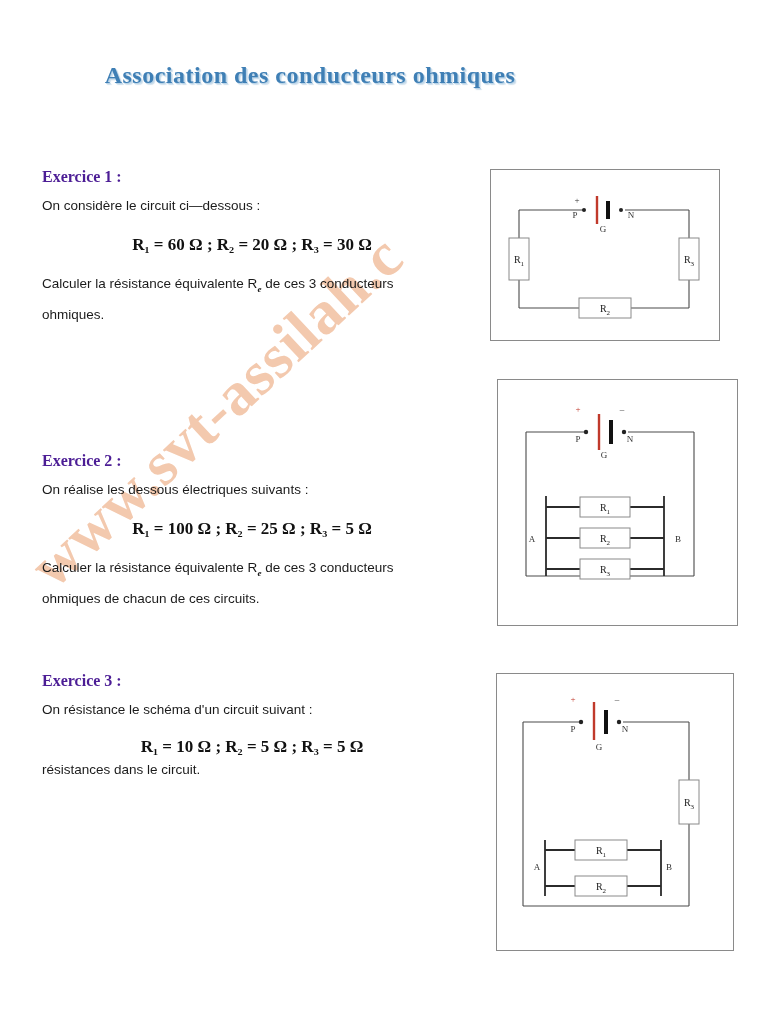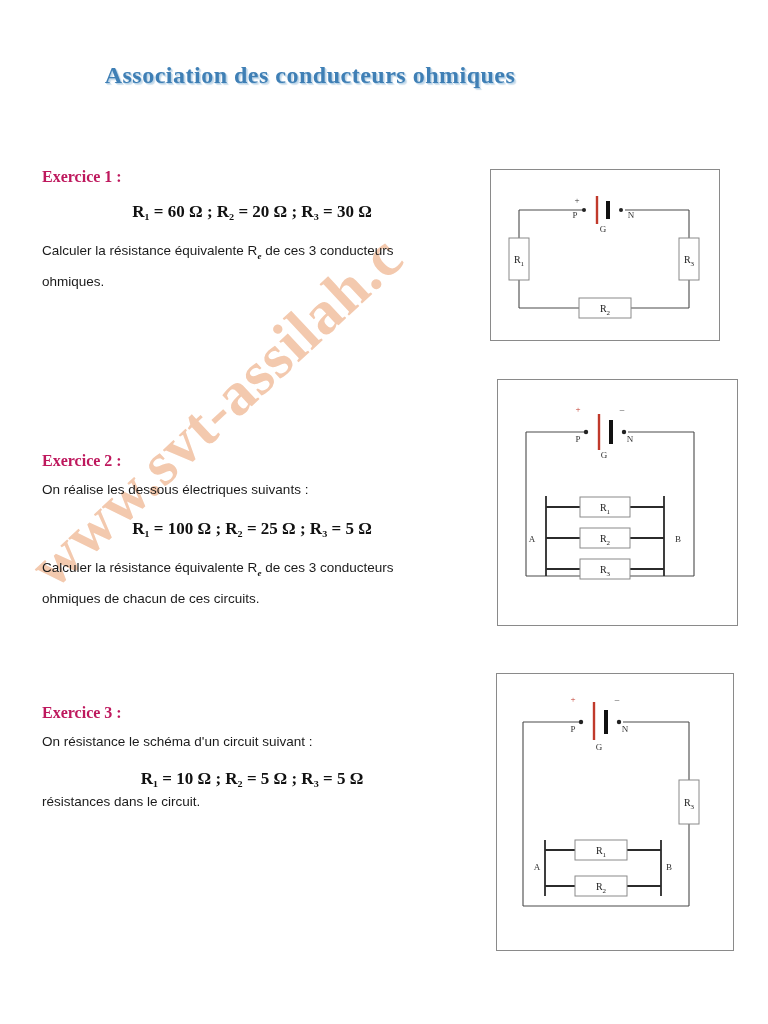--- a/index.html
+++ b/index.html
@@ -66,21 +66,21 @@
   .ex-block {
     position: absolute;
     left: 42px;
     width: 420px;
     z-index: 10;
   }
   .ex-title {
     font-family: "Liberation Serif", serif;
     font-size: 16px;
     font-weight: bold;
-    color: #be185d;
+    color: #4c1d95;
     margin-bottom: 7px;
   }
   .ex-line {
     font-size: 13.5px;
     line-height: 26px;
     color: #1b1b1b;
   }
   .ex-formula {
     text-align: center;
     font-family: "Liberation Serif", serif;
@@ -136,38 +136,39 @@
 <div class="page">
 
   <div class="doc-title">Association des conducteurs ohmiques</div>
 
   <div class="watermark">
     <span>www.svt-assilah.c</span>
   </div>
 
   <div class="ex-block" style="top:168px;">
     <div class="ex-title">Exercice 1 :</div>
+    <div class="ex-line">On considère le circuit ci—dessous :</div>
     <div class="ex-formula">R₁ = 60 Ω  ;  R₂ = 20 Ω  ;  R₃ = 30 Ω</div>
     <div class="ex-line">
       <span>Calculer la résistance équivalente R</span><span class="ital"><sub>e</sub></span><span> de ces 3 conducteurs</span>
     </div>
     <div class="ex-line">ohmiques.</div>
   </div>
 
   <div class="ex-block" style="top:408px;margin-top:44px;">
     <div class="ex-title">Exercice 2 :</div>
     <div class="ex-line">On réalise les dessous électriques suivants :</div>
     <div class="ex-formula">R₁ = 100 Ω  ;  R₂ = 25 Ω  ;  R₃ = 5 Ω</div>
     <div class="ex-line">
       <span>Calculer la résistance équivalente R</span><span class="ital"><sub>e</sub></span><span> de ces 3 conducteurs</span>
     </div>
     <div class="ex-line">ohmiques de chacun de ces circuits.</div>
   </div>
 
-  <div class="ex-block" style="top:704px;">
+  <div class="ex-block" style="top:672px;">
     <div class="ex-title">Exercice 3 :</div>
     <div class="ex-line">On résistance le schéma d'un circuit suivant :</div>
     <div class="ex-formula" style="margin:14px 0 0 0;">R₁ = 10 Ω  ;  R₂ = 5 Ω  ;  R₃ = 5 Ω</div>
     <div class="ex-line">résistances dans le circuit.</div>
   </div>
 
   <div class="fig" style="left:490px; top:169px; width:228px; height:170px;">
     <svg width="226" height="168" viewBox="0 0 226 168">
 
       <path class="wire" d="M 28 40 L 198 40 M 28 40 L 28 138 M 198 40 L 198 138 M 28 138 L 198 138"></path>

